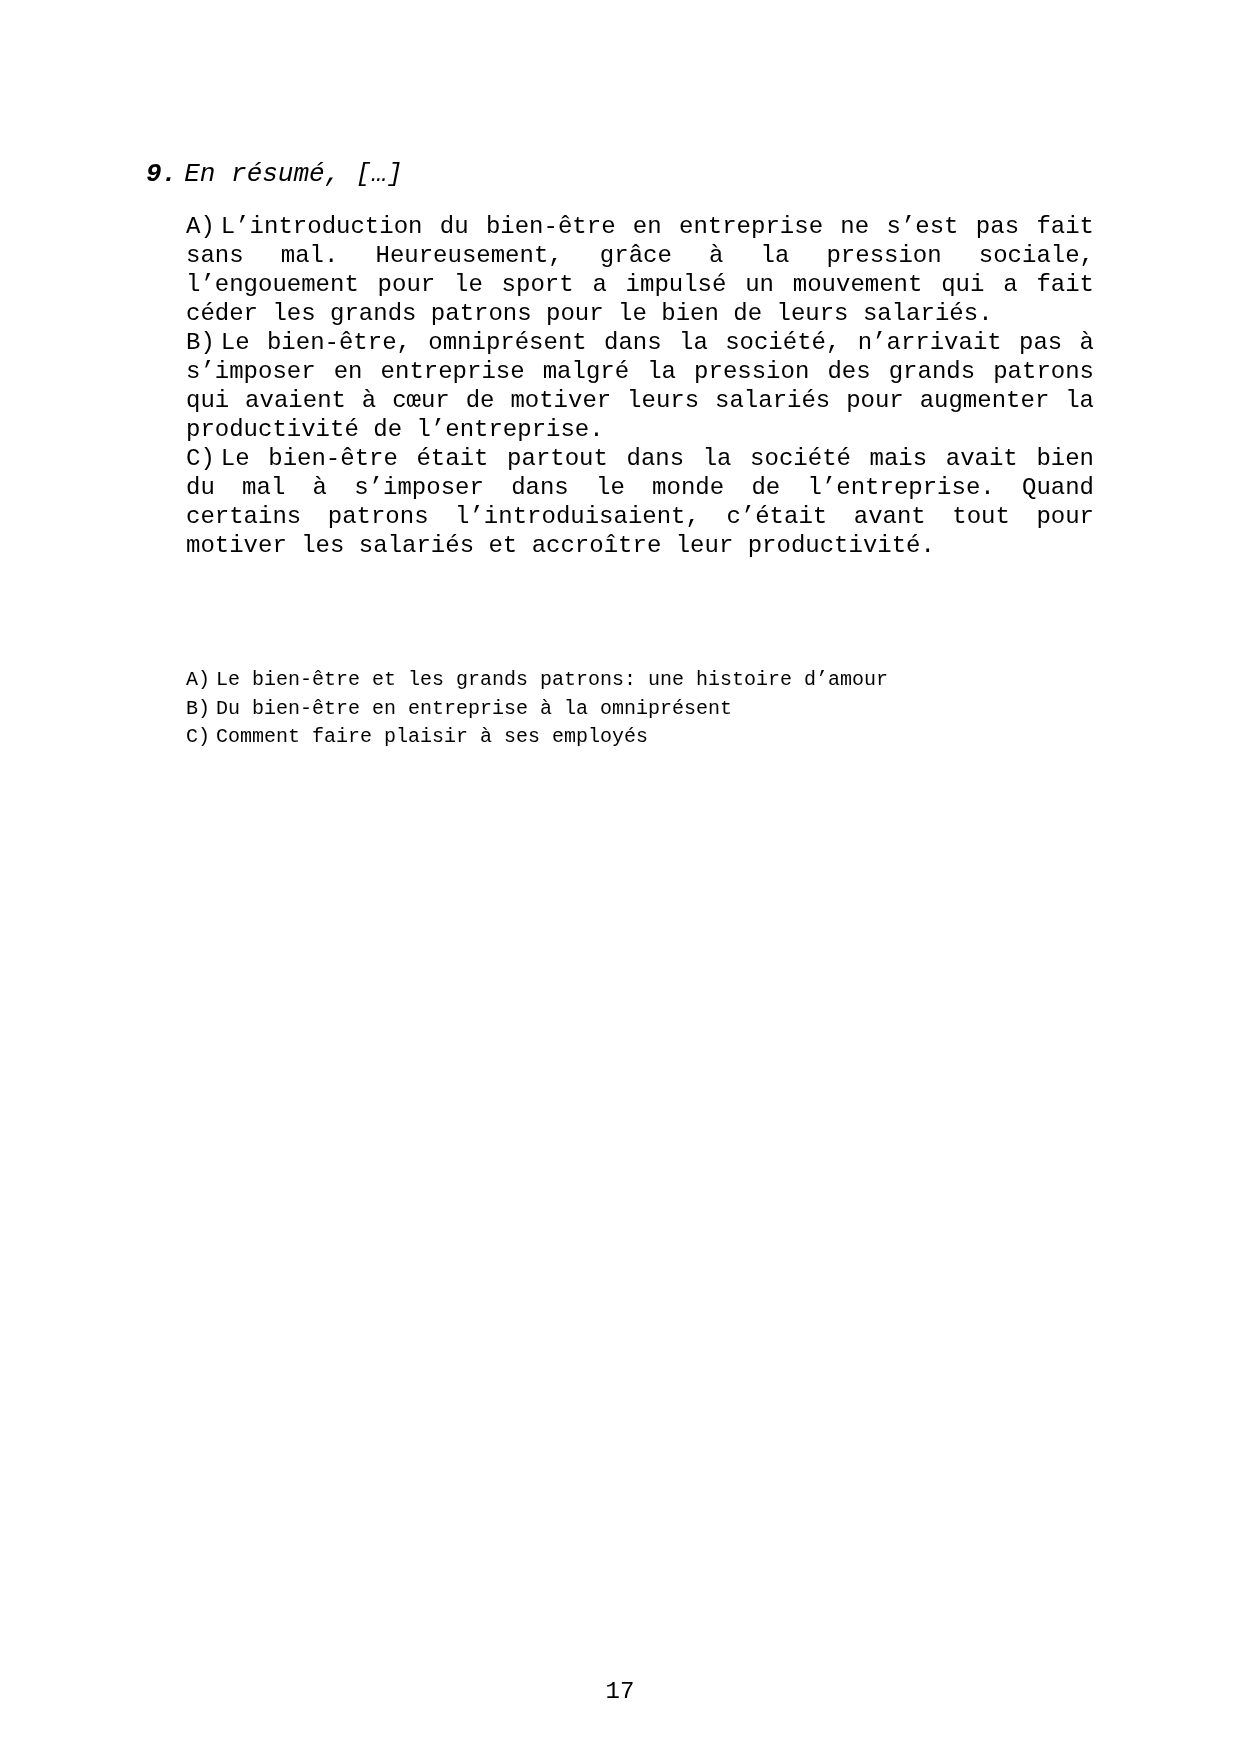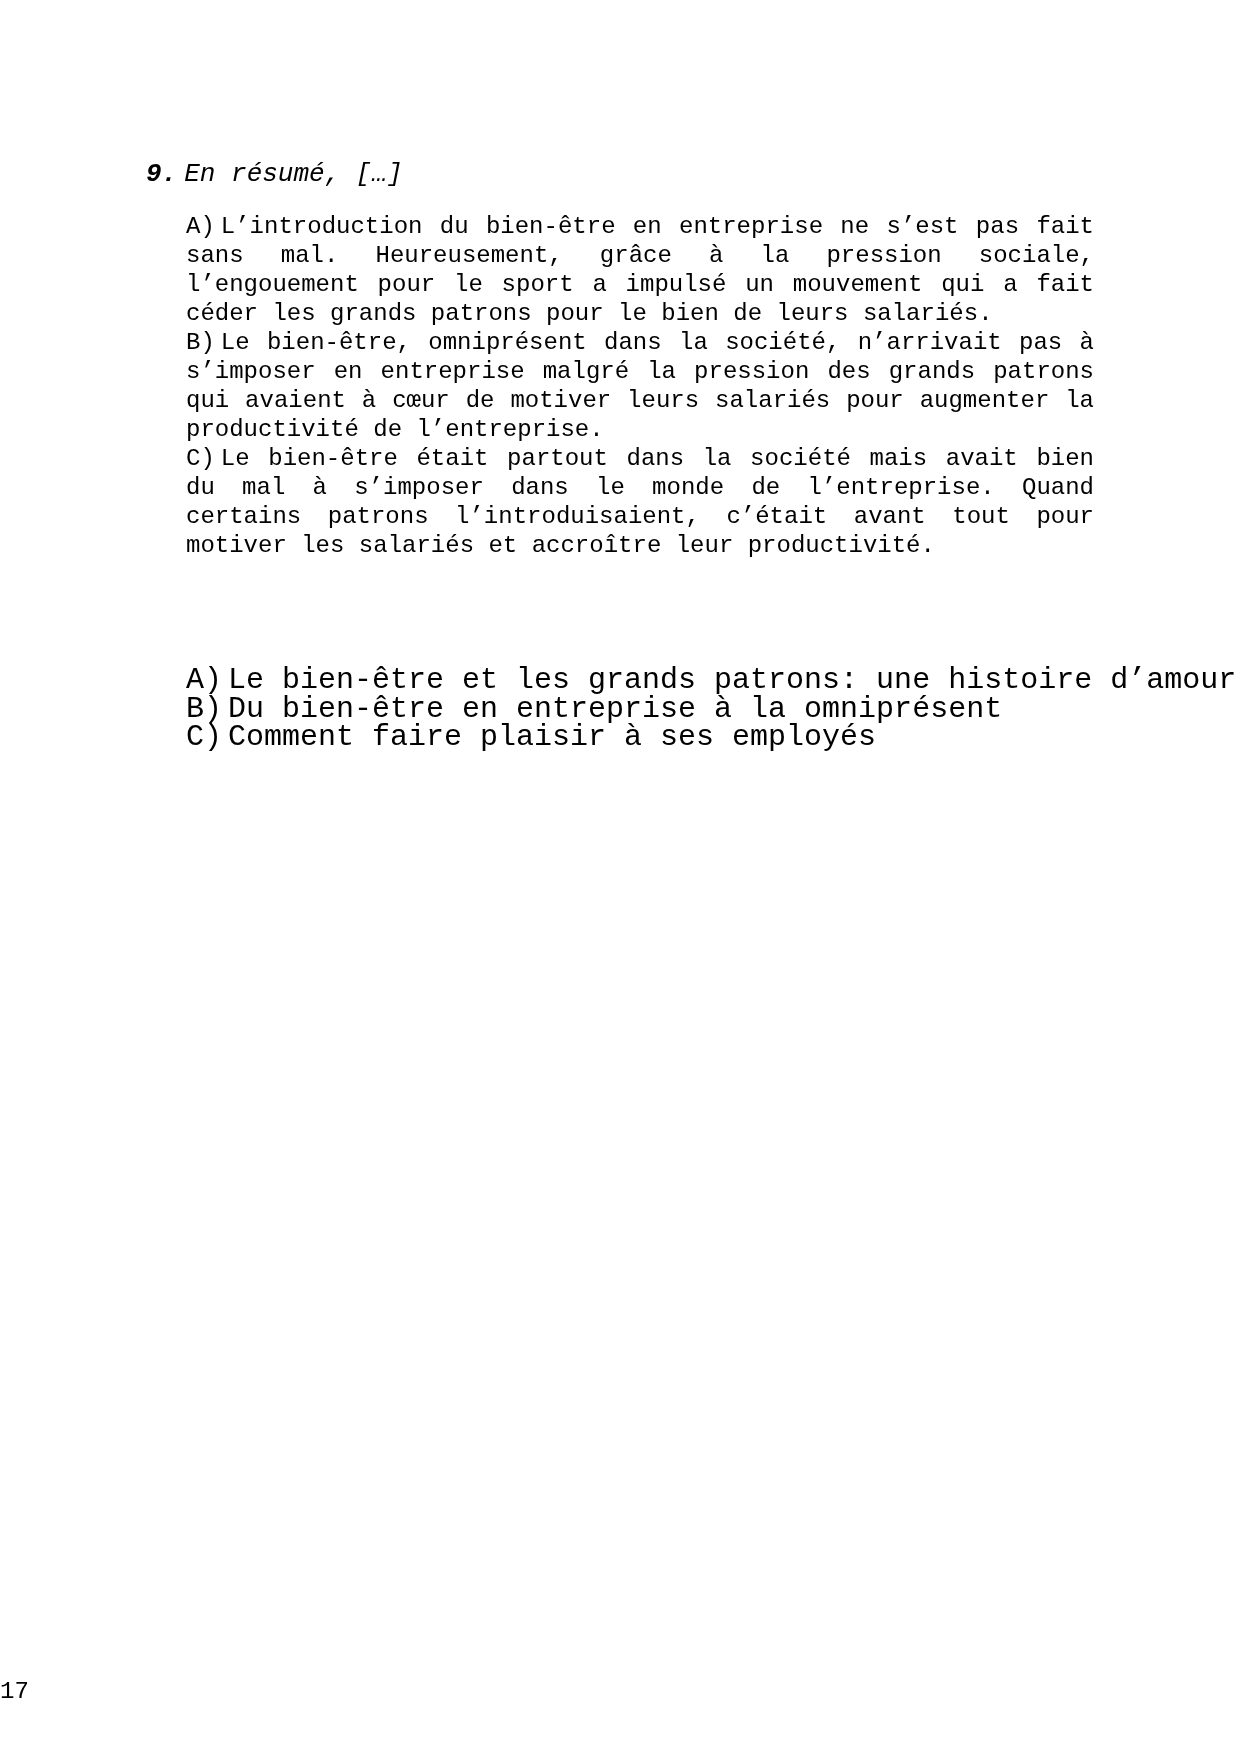--- a/index.html
+++ b/index.html
@@ -43,34 +43,34 @@
     margin: 0;
     padding: 0;
   }
   .opt-label {
     margin-right: 6px;
   }
   .options-list {
     position: absolute;
     left: 186px;
     top: 666px;
-    font-size: 30px;
+    font-size: 20px;
     line-height: 28.5px;
   }
   .options-list p {
     margin: 0;
     padding: 0;
     white-space: nowrap;
   }
   .page-number {
     position: absolute;
     left: 0;
     top: 1678px;
     width: 100%;
-    text-align: left;
+    text-align: center;
     font-size: 24px;
     line-height: 28px;
   }
 </style>
 </head>
 <body>
 
 <div class="page">
 
   <div class="q-heading" id="q9-heading">

